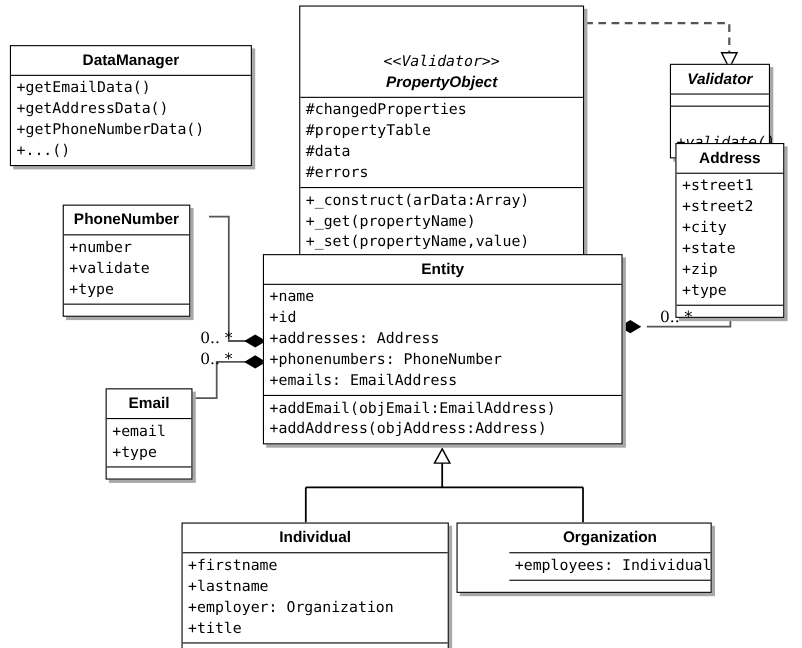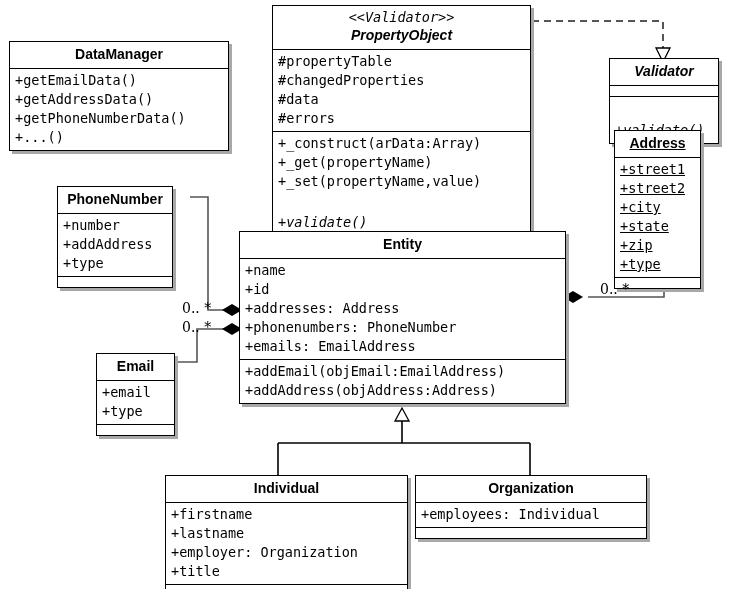--- a/index.html
+++ b/index.html
@@ -34,20 +34,21 @@
     padding: 3px 4px 4px 4px;
     color: #000;
     white-space: nowrap;
   }
   .cls-stereotype {
     display: block;
     font-family: "DejaVu Sans Mono", monospace;
     font-weight: normal;
     font-size: 13.5px;
     line-height: 1.25;
+    margin-top: 39px;
   }
   .cls-name.italic { font-style: italic; }
   .compartment {
     box-sizing: border-box;
     border-top: 1px solid #000000;
     padding: 2px 4px 3px 5px;
   }
   .compartment.empty { min-height: 11px; padding: 0; }
   .feature {
     font-family: "DejaVu Sans Mono", monospace;
@@ -131,59 +132,59 @@
       <div class="feature">+...()</div>
     </div>
   </div>
 
   <div class="uml-class" style="left:272px; top:5px; width:259px;">
     <div class="cls-name italic">
       <span class="cls-stereotype">&lt;&lt;Validator&gt;&gt;</span>
       <span>PropertyObject</span>
     </div>
     <div class="compartment">
+      <div class="feature">#changedProperties</div>
       <div class="feature">#propertyTable</div>
-      <div class="feature">#changedProperties</div>
       <div class="feature">#data</div>
       <div class="feature">#errors</div>
     </div>
     <div class="compartment">
       <div class="feature">+_construct(arData:Array)</div>
       <div class="feature">+_get(propertyName)</div>
       <div class="feature">+_set(propertyName,value)</div>
       <div class="feature abstract">+validate()</div>
     </div>
   </div>
 
-  <div class="uml-class" style="left:609px; top:58px; width:110px;">
+  <div class="uml-class" style="left:609px; top:58px; width:91px;">
     <div class="cls-name italic">Validator</div>
     <div class="compartment empty"></div>
     <div class="compartment">
       <div class="feature abstract">+validate()</div>
     </div>
   </div>
 
-  <div class="uml-class" style="left:614px; top:130px; width:87px;text-decoration:underline;">
+  <div class="uml-class" style="left:614px; top:130px; width:99px;">
     <div class="cls-name">Address</div>
     <div class="compartment">
       <div class="feature">+street1</div>
       <div class="feature">+street2</div>
       <div class="feature">+city</div>
       <div class="feature">+state</div>
       <div class="feature">+zip</div>
       <div class="feature">+type</div>
     </div>
     <div class="compartment empty"></div>
   </div>
 
   <div class="uml-class" style="left:57px; top:186px; width:116px;">
     <div class="cls-name">PhoneNumber</div>
     <div class="compartment">
       <div class="feature">+number</div>
-      <div class="feature">+addAddress</div>
+      <div class="feature">+validate</div>
       <div class="feature">+type</div>
     </div>
     <div class="compartment empty"></div>
   </div>
 
   <div class="uml-class" style="left:96px; top:353px; width:79px;">
     <div class="cls-name">Email</div>
     <div class="compartment">
       <div class="feature">+email</div>
       <div class="feature">+type</div>
@@ -210,21 +211,21 @@
     <div class="cls-name">Individual</div>
     <div class="compartment">
       <div class="feature">+firstname</div>
       <div class="feature">+lastname</div>
       <div class="feature">+employer: Organization</div>
       <div class="feature">+title</div>
     </div>
     <div class="compartment empty"></div>
   </div>
 
-  <div class="uml-class" style="left:415px; top:475px; width:232px;">
+  <div class="uml-class" style="left:415px; top:475px; width:232px;padding-left:47px;">
     <div class="cls-name">Organization</div>
     <div class="compartment">
       <div class="feature">+employees: Individual</div>
     </div>
     <div class="compartment empty"></div>
   </div>
 
 </div>
 
 </body></html>

